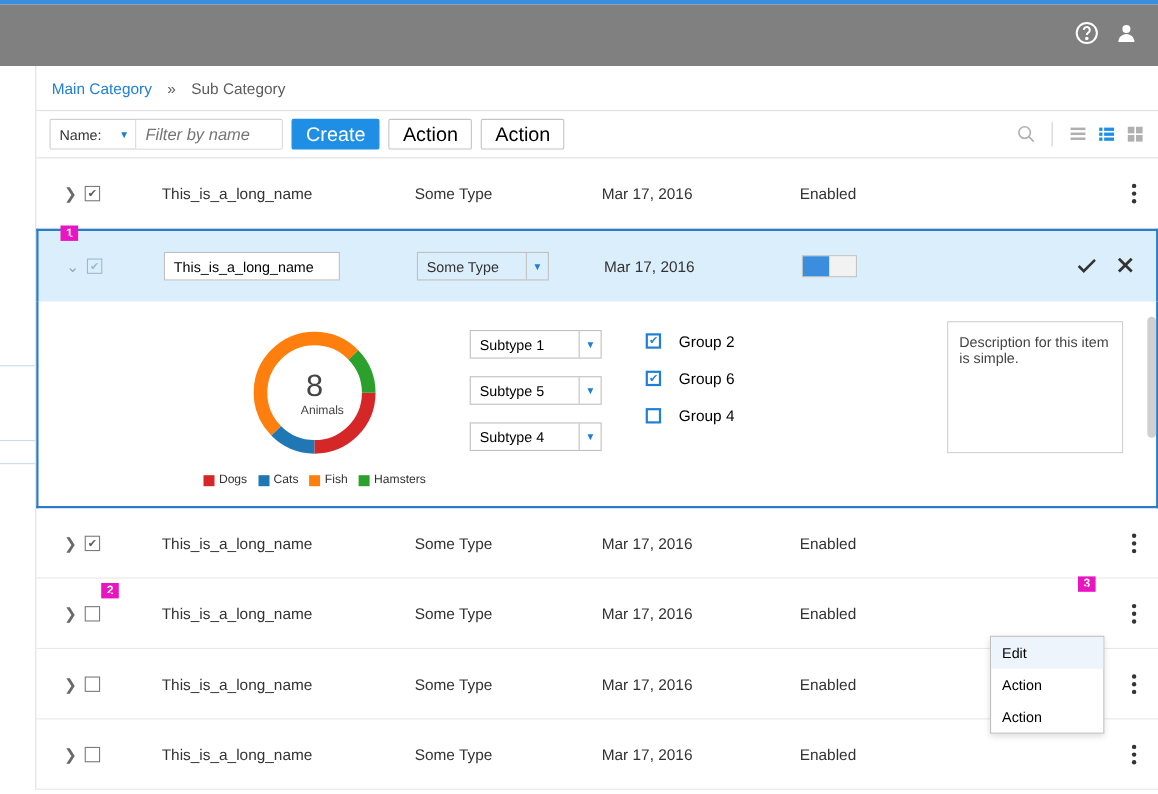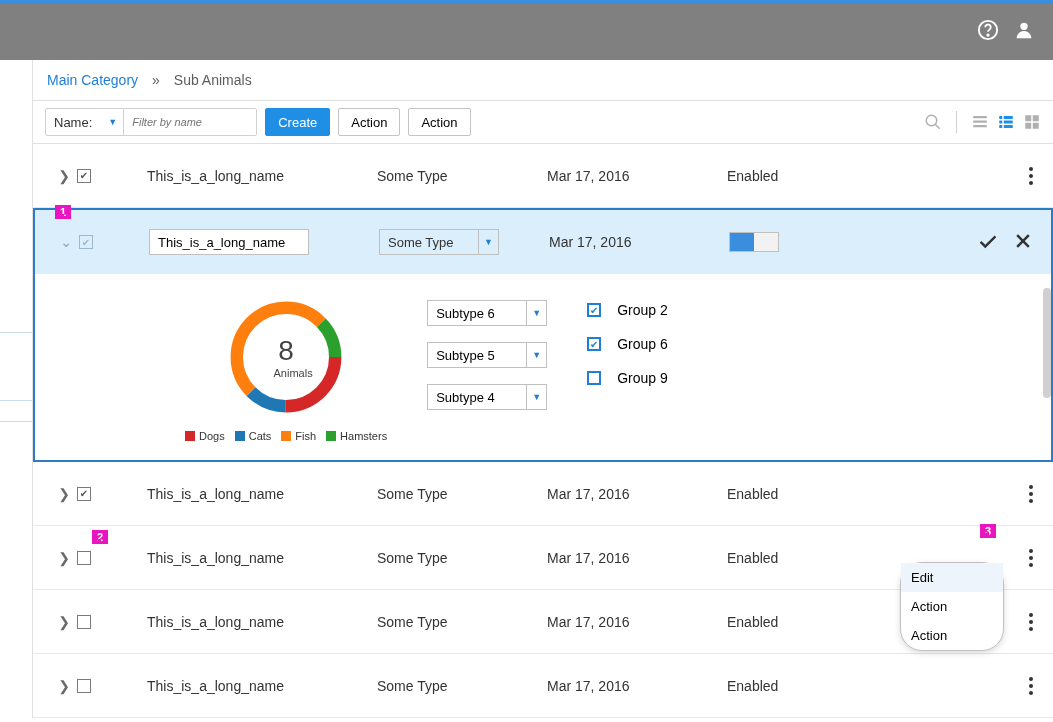--- a/index.html
+++ b/index.html
@@ -7,22 +7,22 @@
   .topbar { height: 4px; background: #3b8ede; width: 100%; }
   .header { height: 56px; background: #808080; display: flex; align-items: center; justify-content: flex-end; padding: 0 18px; gap: 14px; }
   .header .ic { color: #fff; cursor: pointer; }
   .page { margin-left: 32px; border-left: 1px solid #e0e0e0; }
   .breadcrumb { padding: 12px 14px; font-size: 14px; color: #5d5d5d; border-bottom: 1px solid #e0e0e0; display: flex; gap: 14px; align-items: center; }
   .breadcrumb a { color: #1f7fd6; text-decoration: none; }
   .toolbar { display: flex; align-items: center; padding: 7px 12px; border-bottom: 1px solid #e0e0e0; gap: 8px; }
   .name-filter { display: flex; align-items: center; border: 1px solid #d0d0d0; border-radius: 2px; height: 28px; }
   .name-filter .lbl { padding: 0 6px 0 8px; font-size: 13px; color: #333; border-right: 1px solid #d0d0d0; height: 100%; display: flex; align-items: center; gap: 16px; }
   .name-filter .caret { color: #1f7fd6; font-size: 9px; }
-  .name-filter input { border: none; height: 100%; padding: 0 8px; width: 132px; font-size: 11px; font-style: italic; color: #888; outline: none; }
-  .btn { height: 28px; padding: 0 12px; border: 1px solid #c4c4c4; background: #fff; font-size: 13px; border-radius: 2px; cursor: pointer; }
+  .name-filter input { border: none; height: 100%; padding: 0 8px; width: 132px; font-size: 15px; font-style: italic; color: #888; outline: none; }
+  .btn { height: 28px; padding: 0 12px; border: 1px solid #c4c4c4; background: #fff; font-size: 18px; border-radius: 2px; cursor: pointer; }
   .btn.primary { background: #1f8fe6; border-color: #1f8fe6; color: #fff; }
   .spacer { flex: 1; }
   .divider { width: 1px; height: 22px; background: #d0d0d0; margin: 0 6px; }
   .view-ic { color: #b0b0b0; cursor: pointer; display: inline-flex; }
   .view-ic.active { color: #1f8fe6; }
   .list { }
   .row { display: flex; align-items: center; height: 64px; border-bottom: 1px solid #e8e8e8; padding: 0 18px; font-size: 14px; color: #333; gap: 0; }
   .row .caret-col { width: 26px; color: #6a6a6a; font-size: 14px; display: flex; justify-content: center; cursor: pointer; }
   .row .check-col { width: 70px; display: flex; justify-content: flex-start; }
   .row .name-col { width: 230px; }
@@ -44,21 +44,21 @@
   .switch .off { width: 50%; background: #f2f2f2; }
   .iconbtn { cursor: pointer; color: #333; }
   .expanded { border-left: 2px solid #2c7bc7; border-right: 2px solid #2c7bc7; border-bottom: 2px solid #2c7bc7; padding: 18px 30px 18px 150px; display: flex; gap: 40px; }
   .chart-wrap { display: flex; flex-direction: column; align-items: center; }
   .donut { position: relative; width: 130px; height: 130px; }
   .donut svg { width: 130px; height: 130px; }
   .donut .center { position: absolute; top: 0; left: 0; width: 100%; height: 100%; display: flex; flex-direction: column; align-items: center; justify-content: center; }
   .donut .center .num { font-size: 28px; color: #444; }
   .donut .center .lbl { font-size: 11px; color: #444; margin-left: 14px; }
   .legend { display: flex; gap: 10px; margin-top: 8px; font-size: 11px; color: #333; }
-  .legend .item { display: flex; align-items: center; gap: 4px; }
+  .legend .item { display: flex; align-items: flex-end; gap: 4px; }
   .legend .sw { width: 10px; height: 10px; }
   .subtypes { display: flex; flex-direction: column; gap: 16px; padding-top: 8px; }
   .groups { display: flex; flex-direction: column; gap: 18px; padding-top: 10px; font-size: 14px; }
   .groups .g { display: flex; align-items: center; gap: 16px; }
   .gcheck { width: 14px; height: 14px; border: 2px solid #1f7fd6; display: inline-flex; align-items: center; justify-content: center; font-size: 10px; color: #1f7fd6; }
   .desc { border: 1px solid #d0d0d0; width: 160px; height: 120px; padding: 10px; font-size: 13px; color: #444; }
   .badge { position: absolute; background: #e815c1; color: #fff; font-size: 11px; padding: 1px 5px; font-weight: bold; }
   .badge::after { content: ''; position: absolute; bottom: -5px; left: 4px; border: 5px solid transparent; border-top-color: #e815c1; border-right-width: 0; border-left-width: 5px; }
   .menu { position: absolute; background: #fff; border: 1px solid #c0c0c0; box-shadow: 0 2px 6px rgba(0,0,0,0.15); width: 104px; font-size: 13px; }
   .menu .mi { padding: 7px 10px; cursor: pointer; }
@@ -84,21 +84,21 @@
         <circle cx="12" cy="8" r="4"></circle>
         <path d="M4 21c0-4.4 3.6-8 8-8s8 3.6 8 8z"></path>
       </svg>
   </span>
 </div>
 
 <div class="page">
   <div class="breadcrumb">
     <a href="#">Main Category</a>
     <span>»</span>
-    <span>Sub Animals</span>
+    <span>Sub Category</span>
   </div>
 
   <div class="toolbar">
     <div class="name-filter">
       <div class="lbl">
         <span>Name:</span>
         <span class="caret">▼</span>
       </div>
       <input placeholder="Filter by name" style="">
     </div>
@@ -222,21 +222,21 @@
               <span>Fish</span>
             </div>
           <div class="item">
               <span class="sw" style="background:#2ca02c"></span>
               <span>Hamsters</span>
             </div>
         </div>
       </div>
       <div class="subtypes">
         <div class="type-select">
-            <span>Subtype 6</span>
+            <span>Subtype 1</span>
             <div class="dd">▼</div>
           </div>
         <div class="type-select">
             <span>Subtype 5</span>
             <div class="dd">▼</div>
           </div>
         <div class="type-select">
             <span>Subtype 4</span>
             <div class="dd">▼</div>
           </div>
@@ -245,24 +245,25 @@
         <div class="g">
             <span class="gcheck">✔</span>
             <span>Group 2</span>
           </div>
         <div class="g">
             <span class="gcheck">✔</span>
             <span>Group 6</span>
           </div>
         <div class="g">
             <span class="gcheck"></span>
-            <span>Group 9</span>
+            <span>Group 4</span>
           </div>
       </div>
       <div style="flex:1"></div>
+      <div class="desc">Description for this item is simple.</div>
     </div>
 
     <div class="row">
       <div class="caret-col">❯</div>
       <div class="check-col">
           <span class="cbox">✔</span>
         </div>
       <div class="name-col">This_is_a_long_name</div>
       <div class="type-col">Some Type</div>
       <div class="date-col">Mar 17, 2016</div>
@@ -330,21 +331,21 @@
         </div>
     </div>
 
   </div>
 </div>
 
 <div class="badge" style="top:205px; left:55px;">1</div>
 <div class="badge" style="top:530px; left:92px;">2</div>
 <div class="badge" style="top:524px; left:980px;">3</div>
 
-<div class="menu" style="top:562px; left:900px;border-radius:22px;">
+<div class="menu" style="top:578px; left:900px;">
   <div class="mi hover">Edit</div>
   <div class="mi">Action</div>
   <div class="mi">Action</div>
 </div>
 
 <div class="leftstub"></div>
 <div class="leftstub2"></div>
 <div class="scrollbar"></div>
 
 </body></html>

